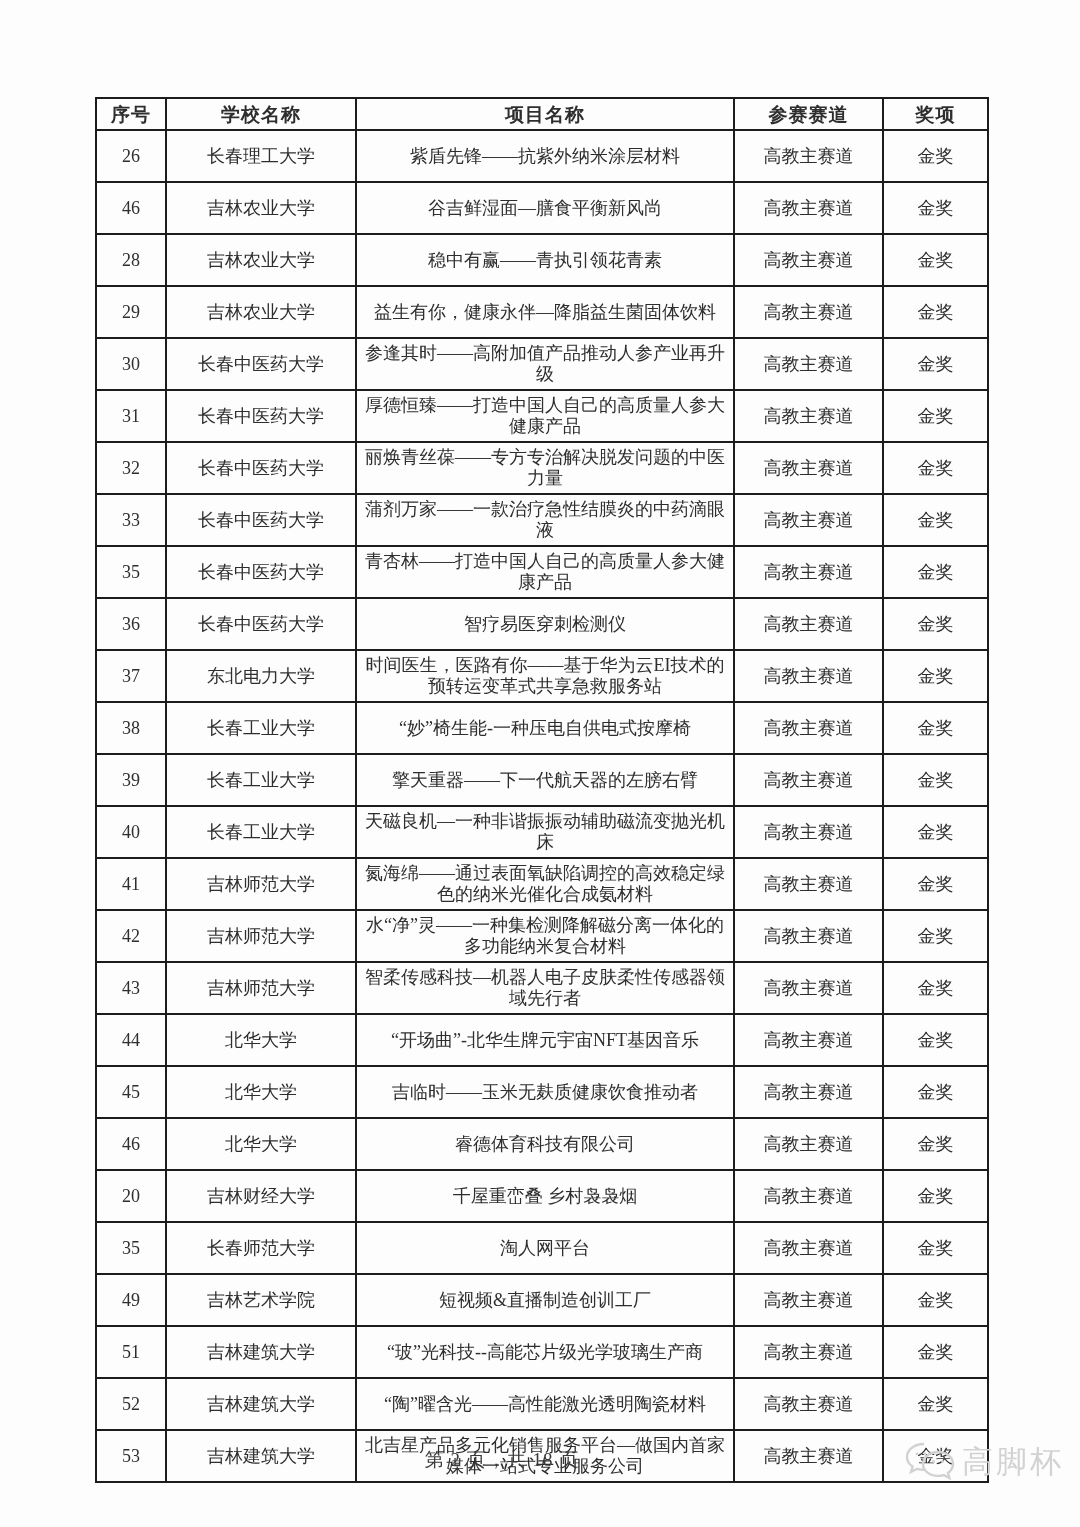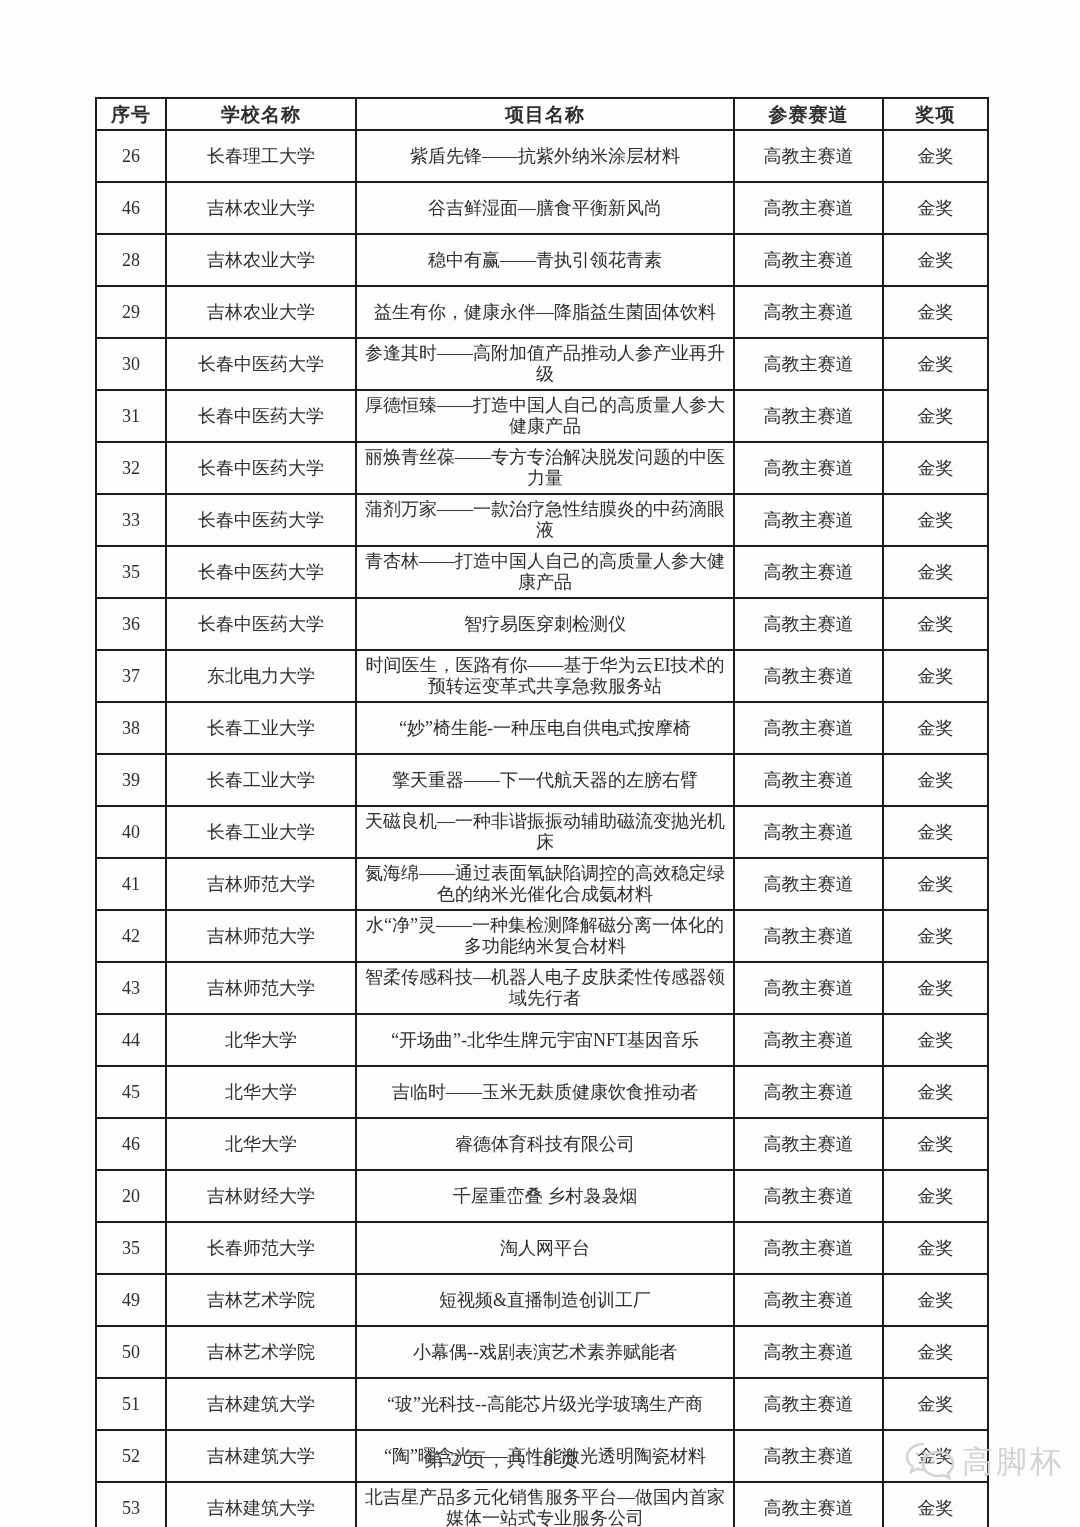--- a/index.html
+++ b/index.html
@@ -237,27 +237,20 @@
           <td>金奖</td>
         </tr>
         <tr>
           <td>49</td>
           <td>吉林艺术学院</td>
           <td>短视频&amp;直播制造创训工厂</td>
           <td>高教主赛道</td>
           <td>金奖</td>
         </tr>
         <tr>
-          <td>50</td>
-          <td>吉林艺术学院</td>
-          <td>小幕偶--戏剧表演艺术素养赋能者</td>
-          <td>高教主赛道</td>
-          <td>金奖</td>
-        </tr>
-        <tr>
           <td>51</td>
           <td>吉林建筑大学</td>
           <td>“玻”光科技--高能芯片级光学玻璃生产商</td>
           <td>高教主赛道</td>
           <td>金奖</td>
         </tr>
         <tr>
           <td>52</td>
           <td>吉林建筑大学</td>
           <td>“陶”曜含光——高性能激光透明陶瓷材料</td>

